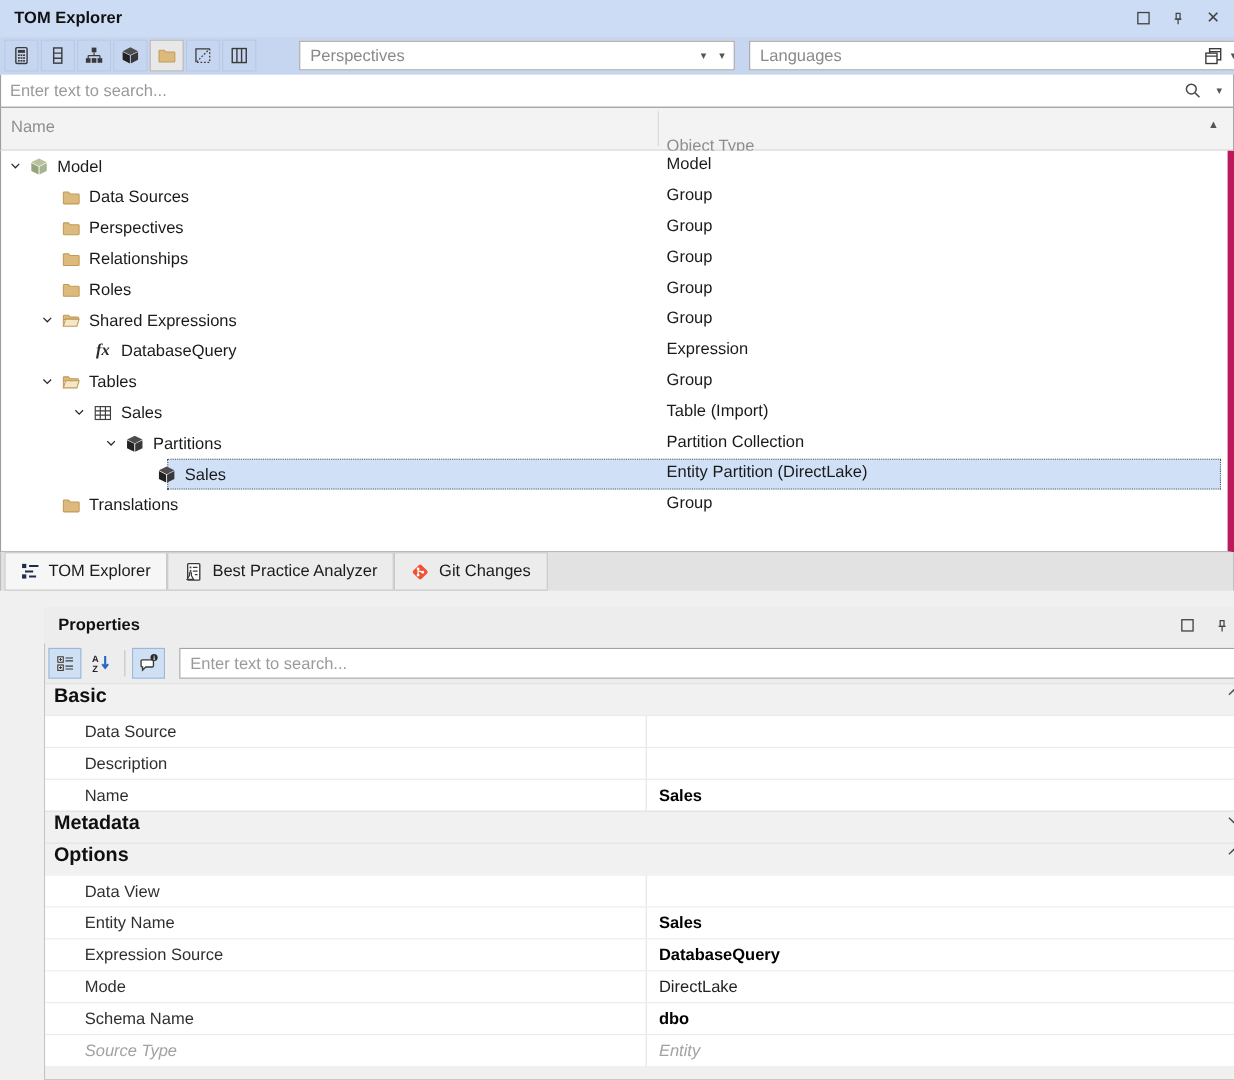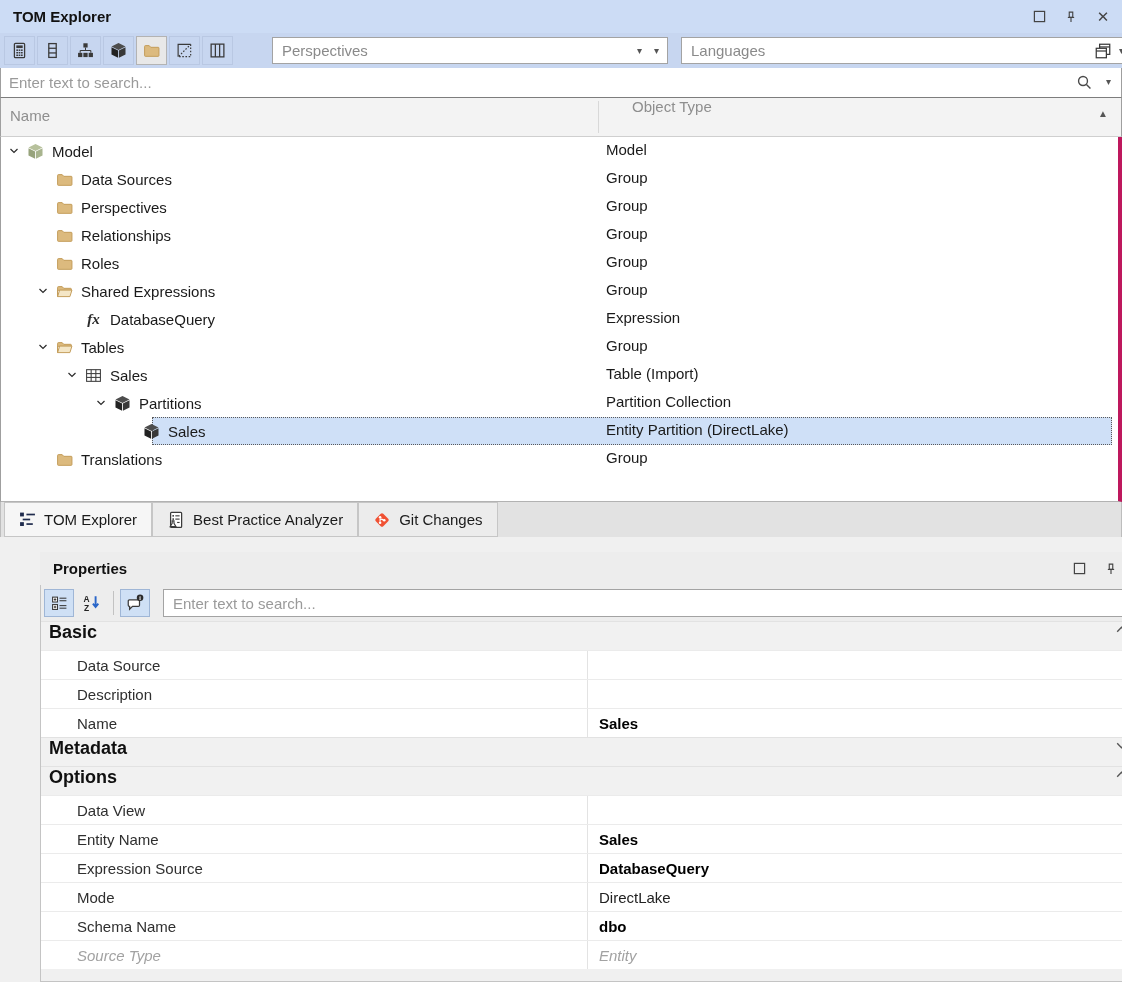--- a/index.html
+++ b/index.html
@@ -58,27 +58,27 @@
   .search-input::placeholder { color:#9a9a9a; opacity:1; }
   .search-row .mag { position:absolute; right:28px; top:6px; }
   .search-row .sdrop { position:absolute; right:10px; top:8px; font-size:10px; color:#555; }
 
   .colheader {
     height:39px; flex:0 0 39px; background:#f3f3f3;
     border-left:1px solid #9f9f9f; border-right:1px solid #9f9f9f; border-bottom:1px solid #cfcfcf;
     position:relative; font-size:15px; color:#8e8e8e;
   }
   .colheader .col-name { position:absolute; left:9px; top:9px; }
-  .colheader .col-type { position:absolute; left:605px; top:0;margin-left:26px; }
+  .colheader .col-type { position:absolute; left:605px; top:26px; }
   .colheader .divider { position:absolute; left:597px; top:3px; bottom:3px; width:1px; background:#d8d8d8; }
   .colheader .sortasc { position:absolute; right:13px; top:10px; font-size:10px; color:#555; }
 
   .tree {
     flex:1 1 auto; background:#fff;
-    border-left:1px solid #9f9f9f; border-right:4px solid #be185d; border-bottom:1px solid #b2b2b2;
+    border-left:1px solid #9f9f9f; border-right:6px solid #be185d; border-bottom:1px solid #b2b2b2;
     position:relative; overflow:hidden;
   }
   .trow { height:28px; display:flex; align-items:center; position:relative; font-size:15px; }
   .trow .indent { flex:0 0 auto; }
   .trow .chev { flex:0 0 26px; display:flex; align-items:center; justify-content:center; }
   .trow .ticon { flex:0 0 17px; height:17px; margin-right:8px; display:flex; align-items:center; justify-content:center; position:relative; z-index:1; }
   .trow .tname { position:relative; z-index:1; color:#1a1a1a; white-space:nowrap; }
   .trow .ttype { position:absolute; left:605px; top:4px; color:#1a1a1a; z-index:1; white-space:nowrap; }
   .selbg { position:absolute; left:151px; right:6px; top:0; bottom:0; background:#cfe0f7; border:1px dotted #5a5a5a; }
   .fx-glyph { font-family:"Liberation Serif", serif; font-style:italic; font-weight:bold; font-size:15px; color:#2b2b2b; }

